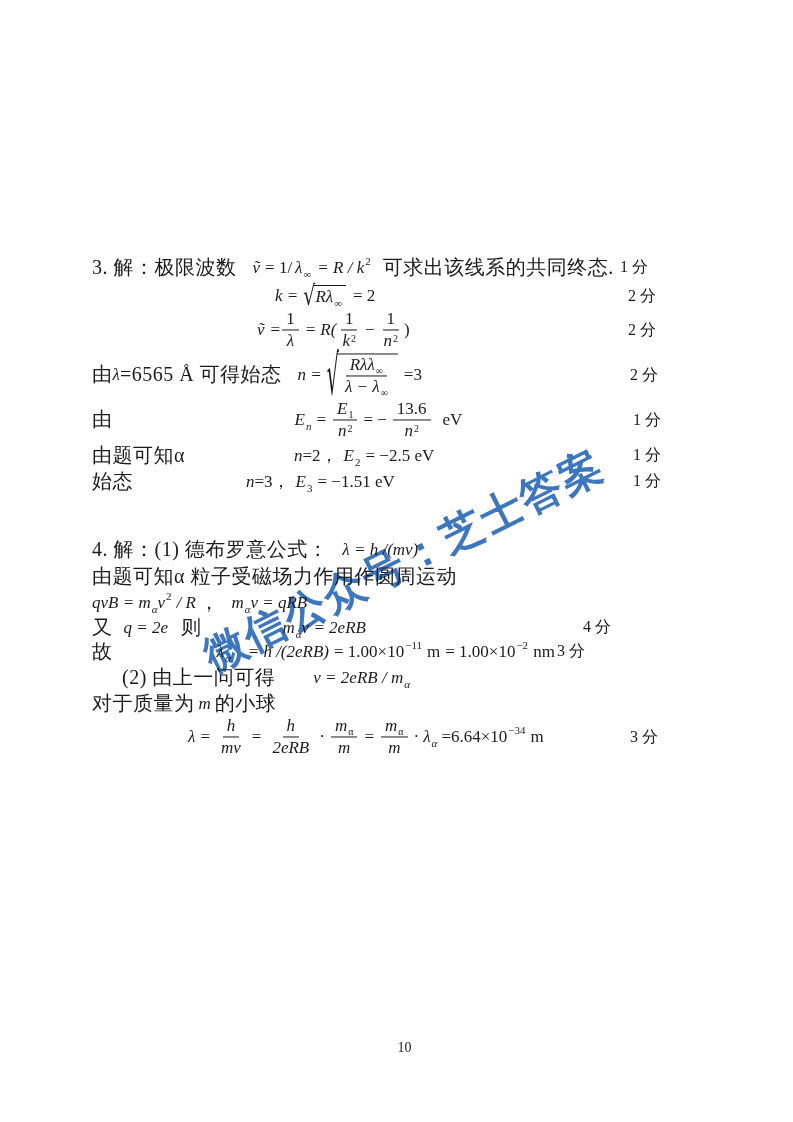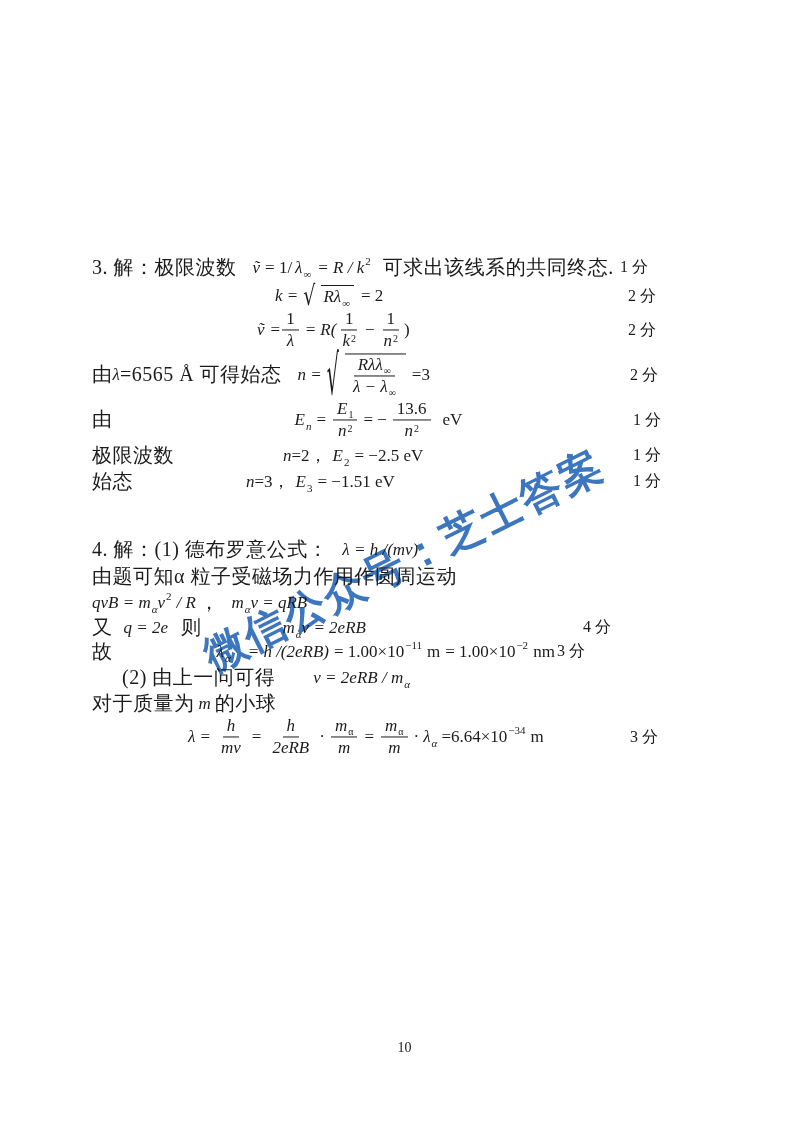--- a/index.html
+++ b/index.html
@@ -26,21 +26,21 @@
                display:inline-flex; align-items:baseline; }
   .frac .den { padding:1px 4px 0; display:inline-flex; align-items:baseline; }
   .fsub { font-size:10px; position:relative; top:4px;  margin-left:1px; }
   .fsup { font-size:10px; position:relative; top:-4px; margin-left:1px; }
   .sqrt { display:inline-flex; align-items:center; margin:0 2px; }
   .sqrt .sign { font-family:"DejaVu Sans",sans-serif; font-size:19px;
                 transform:scaleY(1.45); transform-origin:center 58%;
                 margin-right:-2px; }
   .sqrt.tall .sign { transform:scaleY(2.9); transform-origin:center 54%; }
   .sqrt .body { border-top:1.4px solid #1b1b1b; padding:1px 4px 0 2px;
-                display:inline-flex; align-items:center;margin-left:8px; }
+                display:inline-flex; align-items:center; }
   .score { position:absolute; top:50%; transform:translateY(-50%);
            font-size:16px; }
   .watermark {
     position:absolute; left:207px; top:631px;
     font-family:"DejaVu Sans",sans-serif;
     font-size:42px; font-weight:700; letter-spacing:2px;
     color:#2e6cba; opacity:0.93;
     transform:rotate(-26.5deg); transform-origin:0 50%;
     pointer-events:none; white-space:nowrap;
   }
@@ -163,21 +163,21 @@
         <span class="den">
             <span class="mi">n</span>
             <span class="fsup">2</span>
           </span>
       </span>
       <span class="mr" style="margin-left:10px">eV</span>
       <span class="score" style="left:633px">1 分</span>
     </div>
 
     <div class="row" style="top:455px">
-      <span class="cn" style="margin-left:92px">极限波数</span>
+      <span class="cn" style="margin-left:92px">由题可知α</span>
       <span class="mi" style="margin-left:109px">n</span>
       <span class="mr"> =2，</span>
       <span class="mi" style="margin-left:6px">E</span>
       <span class="sub mr">2</span>
       <span class="mr" style="margin-left:5px">= −2.5 eV</span>
       <span class="score" style="left:633px">1 分</span>
     </div>
 
     <div class="row" style="top:481px">
       <span class="cn" style="margin-left:92px">始态</span>

